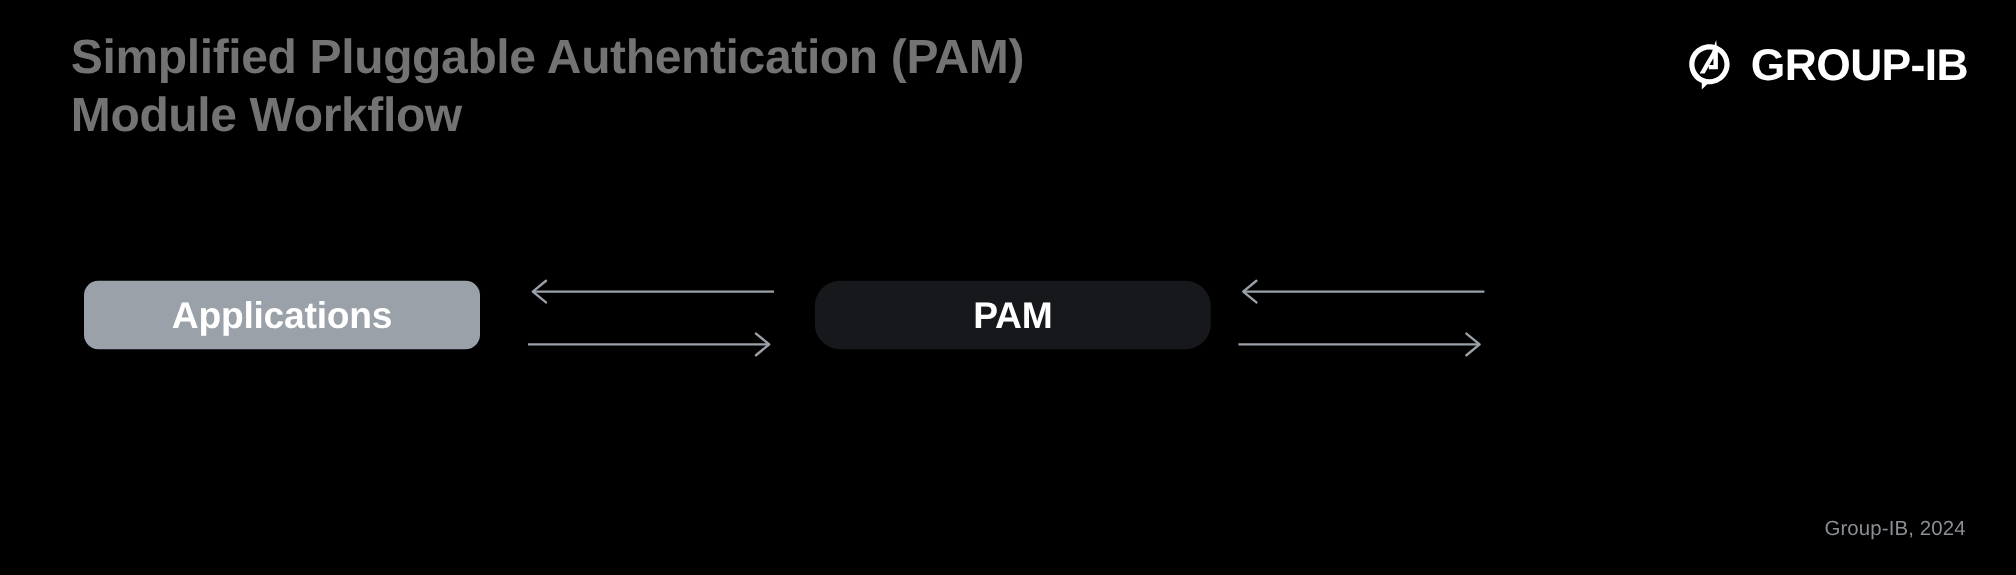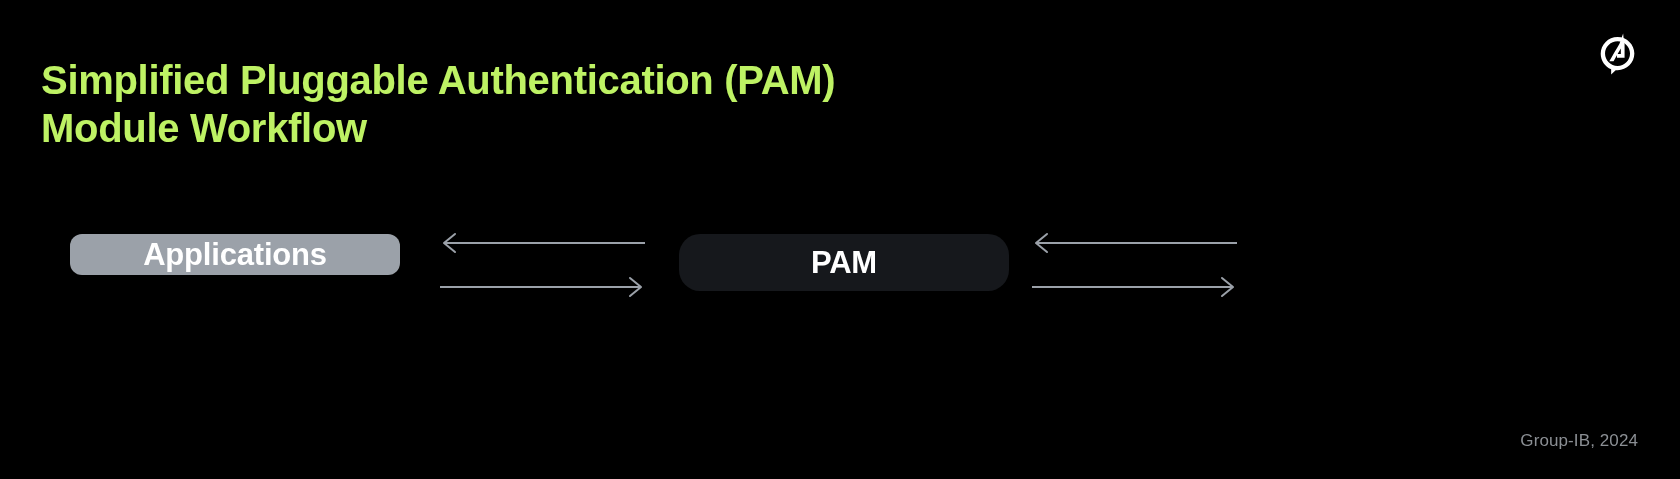--- a/index.html
+++ b/index.html
@@ -18,30 +18,29 @@
   .slide {
     position: relative;
     width: 1680px;
     height: 479px;
     background: #000000;
   }
 
   
   .title {
     position: absolute;
-    left: 41px;
+    left: 59px;
     top: 24px;
     width: 1000px;
-    color: #bef264;
+    color: #737373;
     font-size: 40px;
     font-weight: 700;
     line-height: 1.20;
     letter-spacing: -0.3px;
     white-space: pre-line;
-    margin-top: 32px;
   }
 
   .logo {
     position: absolute;
     right: 40px;
     top: 31px;
     display: flex;
     align-items: center;
     gap: 12px;
   }
@@ -77,21 +76,21 @@
     font-size: 31px;
     font-weight: 600;
     letter-spacing: -0.2px;
     box-sizing: border-box;
   }
 
   .node-applications {
     left: 70px;
     top: 19px;
     width: 330px;
-    height: 41px;
+    height: 57px;
     background: #9ba1a9;
   }
 
   .node-pam {
     left: 679px;
     top: 19px;
     width: 330px;
     height: 57px;
     background: #16181c;
     border-radius: 21px;
@@ -139,20 +138,21 @@
   <div class="title">Simplified Pluggable Authentication (PAM)
 Module Workflow</div>
 
   <div class="logo">
     <span class="logo-mark-wrap">
       <svg class="logo-mark" viewBox="0 0 48 48" fill="none" aria-hidden="true">
         <path d="M24.6 6.2 C14.9 6.2 7.0 14.0 7.0 23.7 C7.0 31.0 11.5 37.3 17.9 39.9 L17.9 45.4 L22.6 40.9 C23.2 41.0 23.9 41.0 24.6 41.0 C34.2 41.0 42.1 33.2 42.1 23.6 C42.1 14.0 34.2 6.2 24.6 6.2 Z M24.6 36.6 C17.4 36.6 11.5 30.8 11.5 23.6 C11.5 16.4 17.4 10.6 24.6 10.6 C31.8 10.6 37.6 16.4 37.6 23.6 C37.6 30.8 31.8 36.6 24.6 36.6 Z" fill="#ffffff"></path>
         <path d="M30.4 2.5 L26.6 13.3 L24.5 17.0 L21.2 22.5 L18.4 27.4 L16.0 31.6 L20.4 31.6 L22.6 27.6 L25.4 22.7 L28.0 18.2 L28.0 24.1 L24.0 24.1 L24.0 27.8 L31.9 27.8 L31.9 11.2 L31.1 9.6 Z" fill="#ffffff"></path>
       </svg>
     </span>
+    <span class="logo-text">GROUP-IB</span>
   </div>
 
   <div class="diagram">
 
     <div class="node node-applications">
       <span>Applications</span>
     </div>
 
     <div class="arrow-group arrow-group-1">
       <svg class="arrow-svg" viewBox="0 0 205 70" fill="none" aria-hidden="true">

